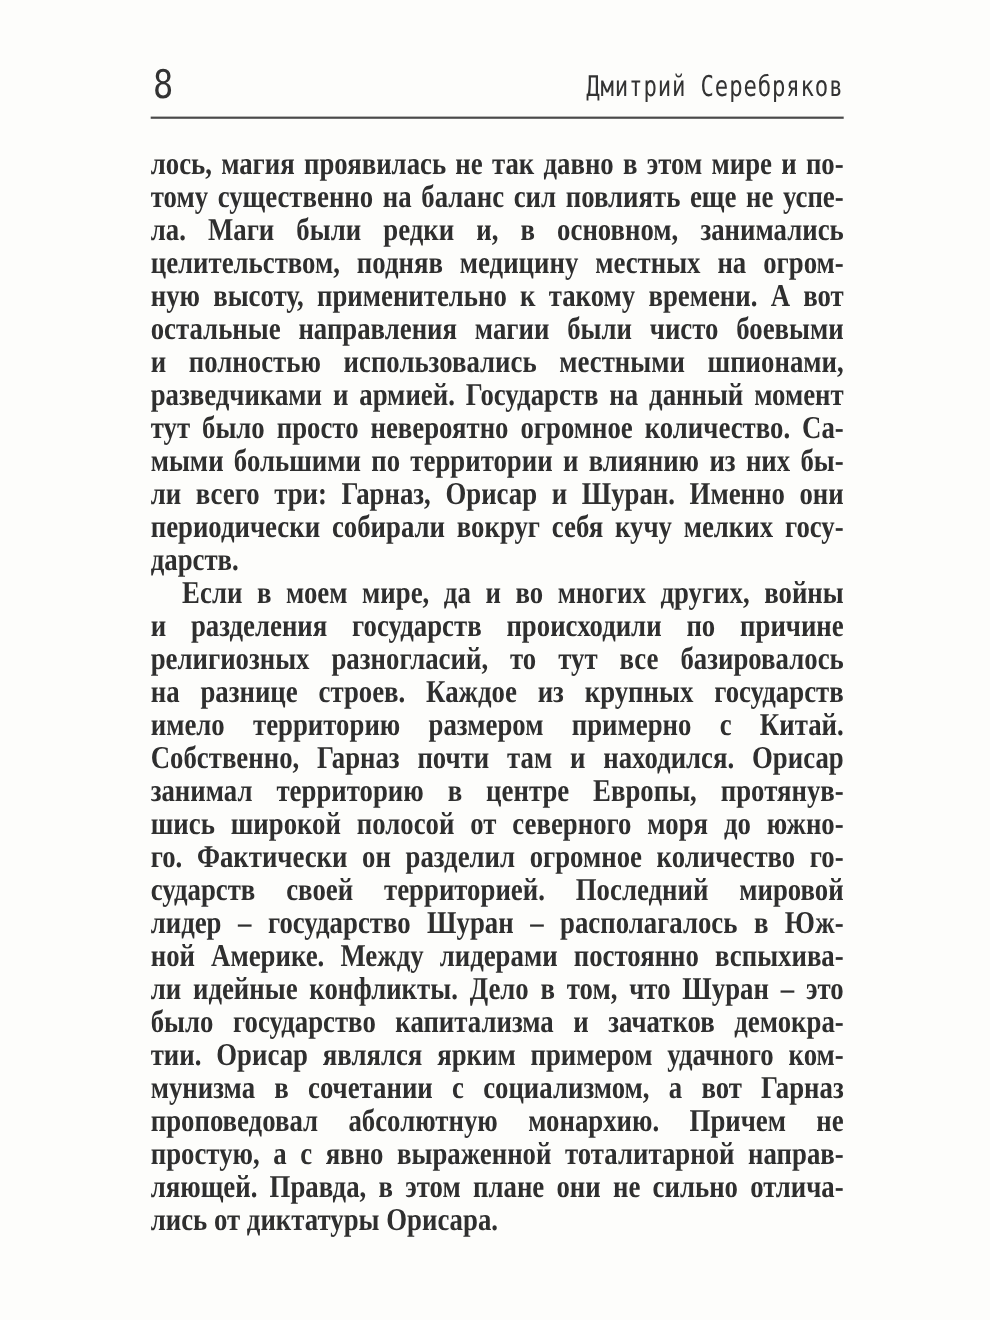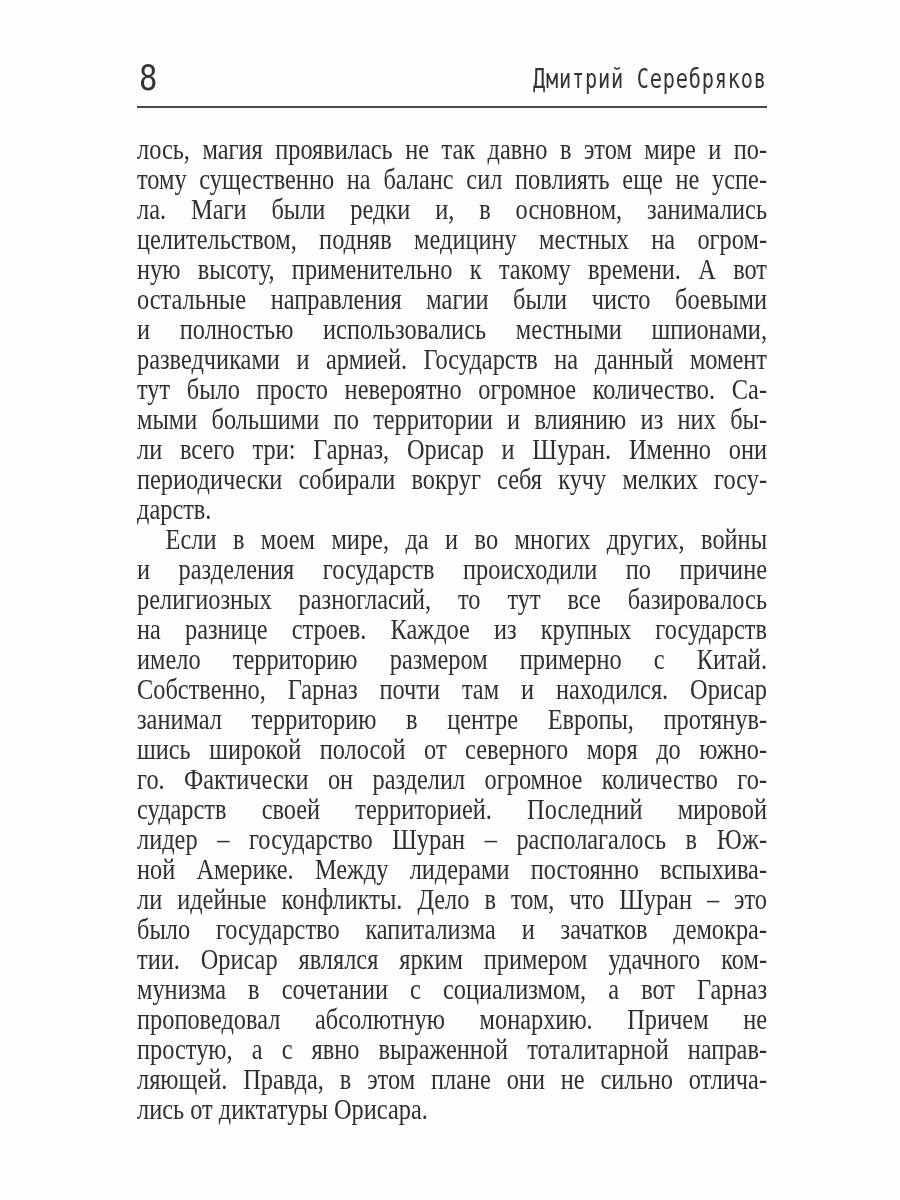--- a/index.html
+++ b/index.html
@@ -48,20 +48,21 @@
     width: 630px;
     height: 2px;
     background: #4a4a4a;
   }
   
   .body-text {
     position: absolute;
     left: 137px;
     top: 134px;
     width: 630px;
+    font-weight: bold;
   }
   .condense {
     width: 750px;
     transform: scaleX(0.84);
     transform-origin: left top;
   }
   .paragraph { margin: 0; padding: 0; }
   .line {
     font-size: 29px;
     line-height: 30px;

